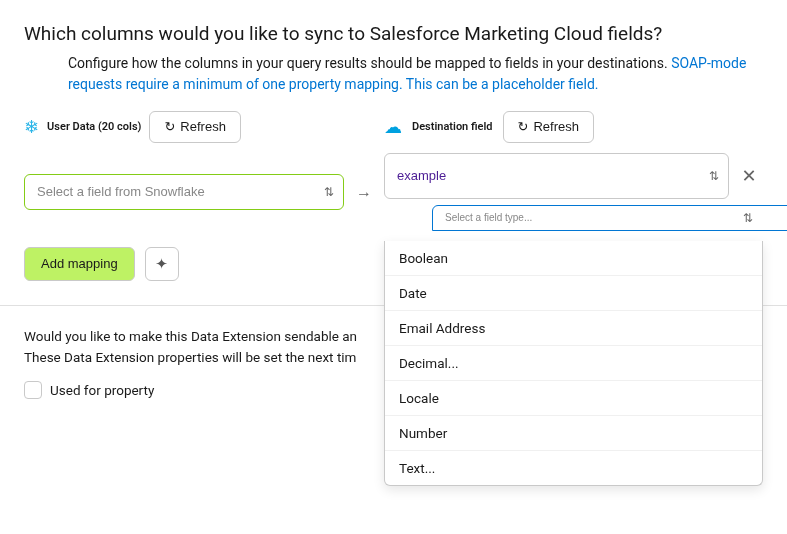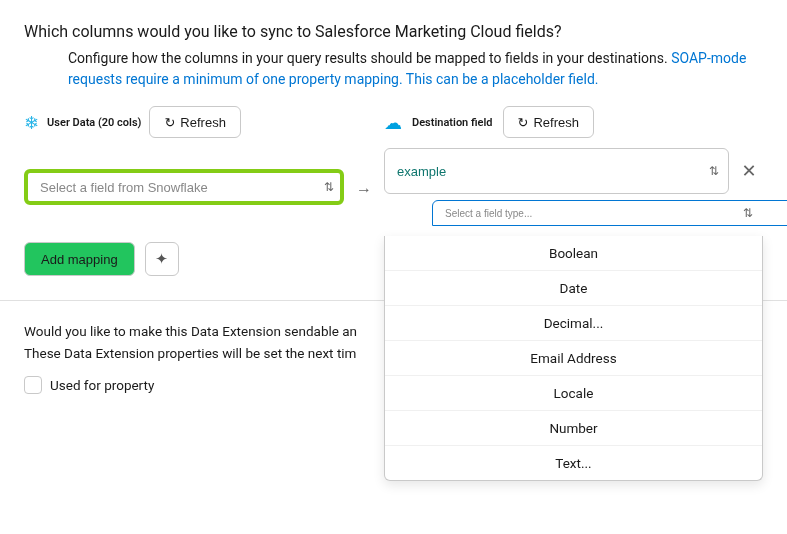--- a/index.html
+++ b/index.html
@@ -11,21 +11,21 @@
       width: 787px;
       min-height: 534px;
       overflow: hidden;
     }
 
     .container {
       padding: 20px 24px 0 24px;
     }
 
     .header-text {
-      font-size: 16px;
+      font-size: 19px;
       color: #1a1a1a;
       line-height: 1.5;
       margin-bottom: 4px;
     }
 
     .soap-note {
       font-size: 14px;
       color: #1a1a1a;
       line-height: 1.5;
       margin-bottom: 16px;
@@ -106,21 +106,21 @@
     }
 
     .left-select-wrapper {
       width: 320px;
       position: relative;
     }
 
     .left-select {
       width: 100%;
       height: 36px;
-      border: 4px solid #84cc16;
+      border: 1px solid #84cc16;
       border-radius: 6px;
       padding: 0 30px 0 12px;
       font-size: 13px;
       color: #888;
       appearance: none;
       background: #fff;
       cursor: pointer;
     }
 
     .select-arrow {
@@ -159,21 +159,21 @@
       flex: 1;
     }
 
     .destination-select {
       width: 100%;
       height: 46px;
       border: 1px solid #c9c9c9;
       border-radius: 6px;
       padding: 0 30px 0 12px;
       font-size: 13px;
-      color: #0f766e;
+      color: #4c1d95;
       appearance: none;
       background: #fff;
       cursor: pointer;
     }
 
     .close-btn {
       width: 28px;
       height: 28px;
       border: none;
       background: none;
@@ -217,38 +217,37 @@
       box-shadow: 0 4px 12px rgba(0,0,0,0.1);
       z-index: 100;
     }
 
     .dropdown-item {
       padding: 9px 14px;
       font-size: 13.5px;
       color: #1a1a1a;
       cursor: pointer;
       border-bottom: 1px solid #f0f0f0;
-      text-align: center;
     }
 
     .dropdown-item:last-child {
       border-bottom: none;
     }
 
     .actions-row {
       display: flex;
       align-items: center;
       gap: 10px;
       margin-top: 16px;
       margin-bottom: 24px;
     }
 
     .add-mapping-btn {
       border: 1px solid #c9c9c9;
-      background: #22c55e;
+      background: #bef264;
       border-radius: 6px;
       padding: 6px 16px;
       font-size: 13px;
       font-weight: 500;
       color: #1a1a1a;
       cursor: pointer;
       height: 34px;
       text-align: right;
     }
 
@@ -365,22 +364,22 @@
         <div class="field-type-wrapper">
           <select class="field-type-select">
             <option value="">Select a field type...</option>
           </select>
           <span class="select-arrow">⇅</span>
 
           
           <div class="dropdown-list">
             <div class="dropdown-item">Boolean</div>
             <div class="dropdown-item">Date</div>
+            <div class="dropdown-item">Email Address</div>
             <div class="dropdown-item">Decimal...</div>
-            <div class="dropdown-item">Email Address</div>
             <div class="dropdown-item">Locale</div>
             <div class="dropdown-item">Number</div>
             <div class="dropdown-item">Text...</div>
           </div>
         </div>
       </div>
     </div>
 
     <div class="actions-row">
       <button class="add-mapping-btn">Add mapping</button>

